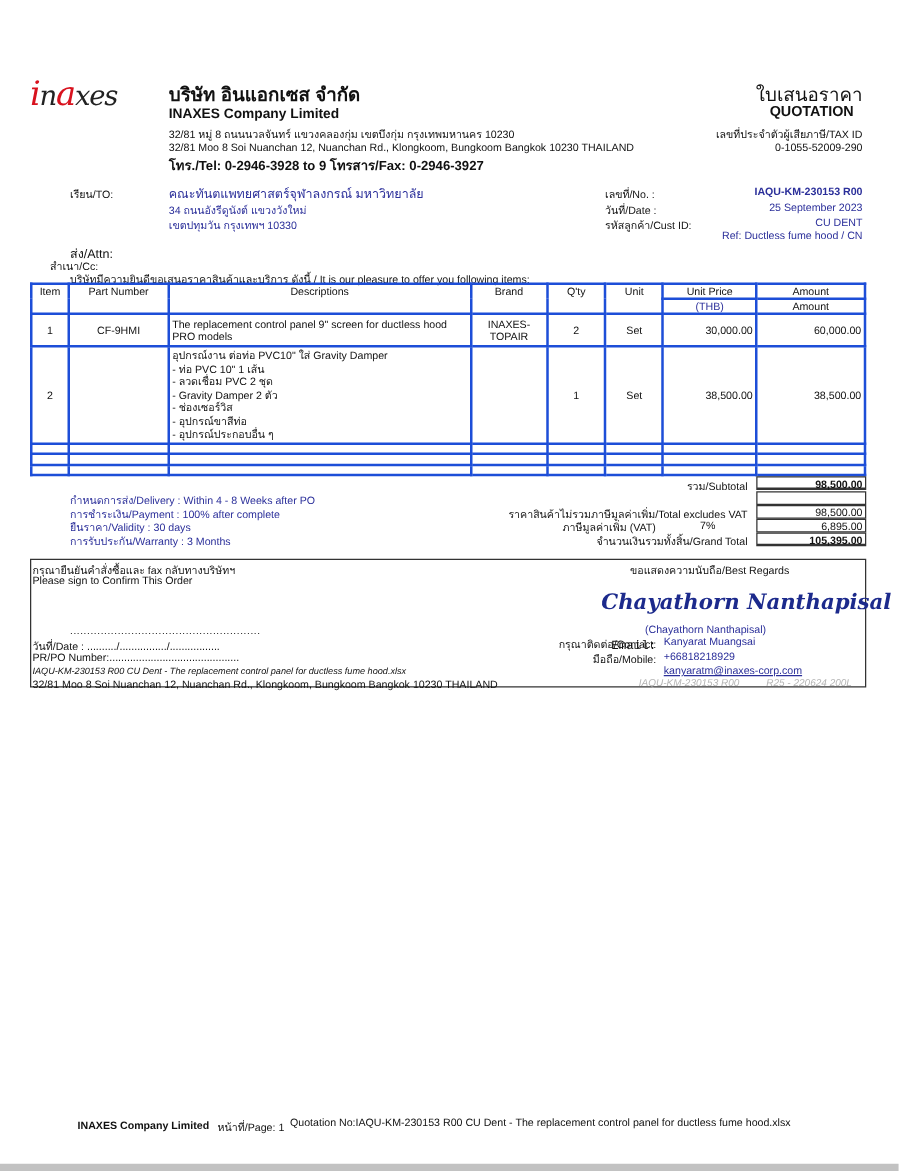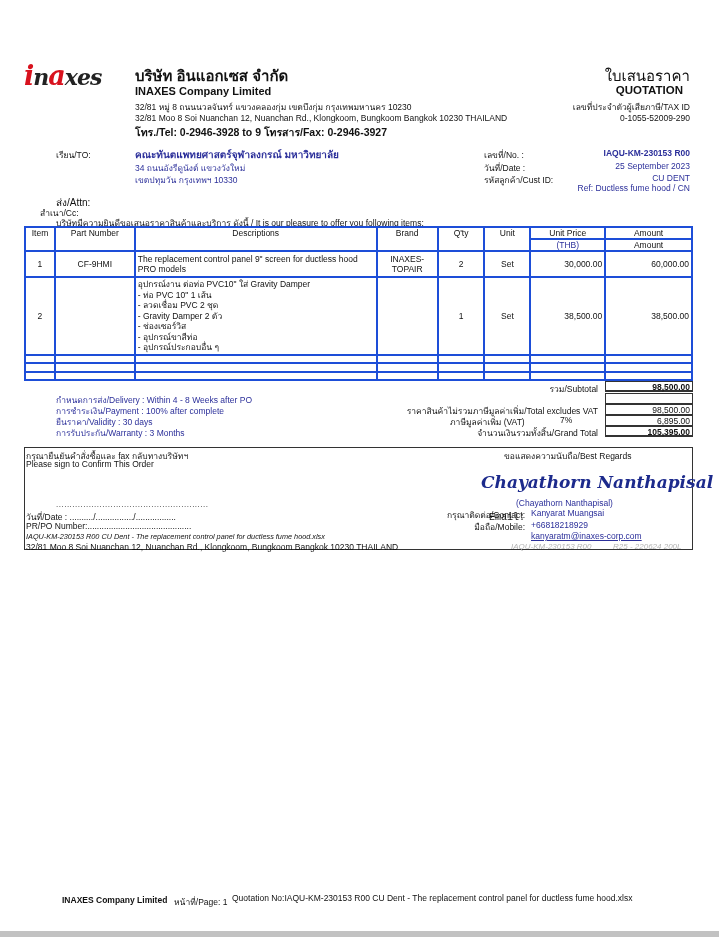--- a/index.html
+++ b/index.html
@@ -1,37 +1,37 @@
 <!DOCTYPE html>
 <html><head>
 <meta charset="utf-8">
 <style>
   * { box-sizing: border-box; margin: 0; padding: 0; }
   html, body { width: 719px; height: 937px; background: #ffffff; overflow: hidden; }
   body { position: relative; font-family: "Liberation Sans", "DejaVu Sans", sans-serif; color: #111; font-size: 9px; }
   .abs { position: absolute; white-space: nowrap; }
 
   
-  .logo { left: 24px; top: 62px; font-family: "DejaVu Serif", serif; font-style: italic; font-weight: bold; font-size: 27px; letter-spacing: -1px; line-height: 1; }
+  .logo { left: 24px; top: 62px; font-family: "DejaVu Serif", serif; font-style: italic; font-weight: normal; font-size: 27px; letter-spacing: -1px; line-height: 1; }
   .logo .red { color: #d8121e; }
   .logo .blk { color: #222; font-size: 22px; }
 
   .co-th { left: 135px; top: 64px; font-size: 15px; font-weight: bold; }
   .co-en { left: 135px; top: 85px; font-size: 11px; font-weight: bold; }
   .addr1 { left: 135px; top: 100px; font-size: 8.5px; }
   .addr2 { left: 135px; top: 113px; font-size: 8.5px; }
   .tel { left: 135px; top: 124px; font-size: 10.5px; font-weight: bold; }
 
   .q-th { right: 29px; top: 64px; font-size: 15px; }
   .q-en { right: 36px; top: 84px; font-size: 11.5px; font-weight: bold; }
   .tax-lbl { right: 29px; top: 100px; font-size: 8.5px; }
   .tax-val { right: 29px; top: 113px; font-size: 8.5px; }
 
   .to-lbl { left: 56px; top: 148px; font-size: 8.5px; }
-  .to-name { left: 135px; top: 147px; font-size: 10px; font-weight: bold; color: #2b2f9a; }
+  .to-name { left: 135px; top: 147px; font-size: 10px; font-weight: normal; color: #2b2f9a; }
   .to-a1 { left: 135px; top: 161px; font-size: 8.5px; color: #2b2f9a; }
   .to-a2 { left: 135px; top: 173px; font-size: 8.5px; color: #2b2f9a; }
 
   .no-lbl { left: 484px; top: 148px; font-size: 8.5px; }
   .date-lbl { left: 484px; top: 161px; font-size: 8.5px; }
   .cust-lbl { left: 484px; top: 173px; font-size: 8.5px; }
   .no-val { right: 29px; top: 148px; font-size: 8.5px; font-weight: bold; color: #2b2f9a; }
   .date-val { right: 29px; top: 161px; font-size: 8.5px; color: #2b2f9a; text-align: center; }
   .cust-val { right: 29px; top: 173px; font-size: 8.5px; color: #2b2f9a; }
   .ref-val { right: 29px; top: 183px; font-size: 8.5px; color: #2b2f9a; }

